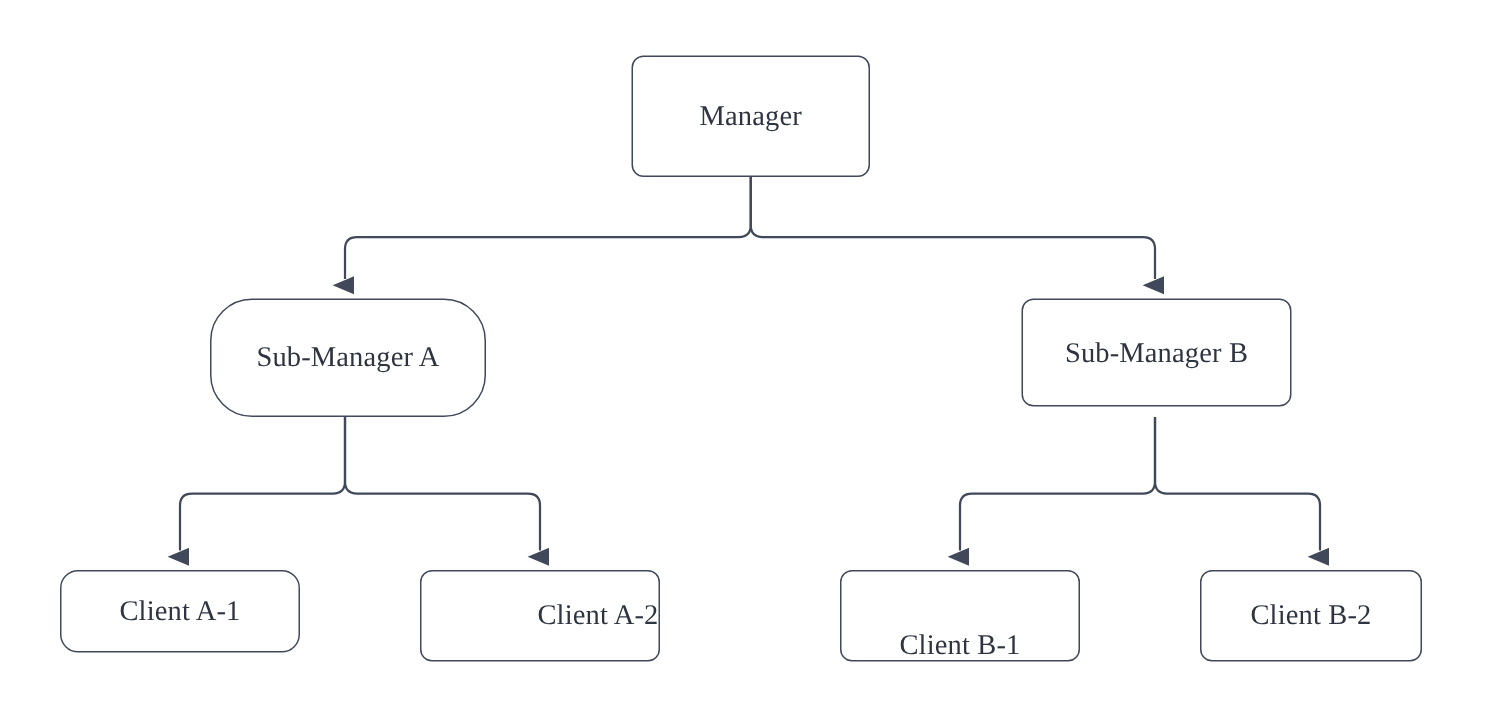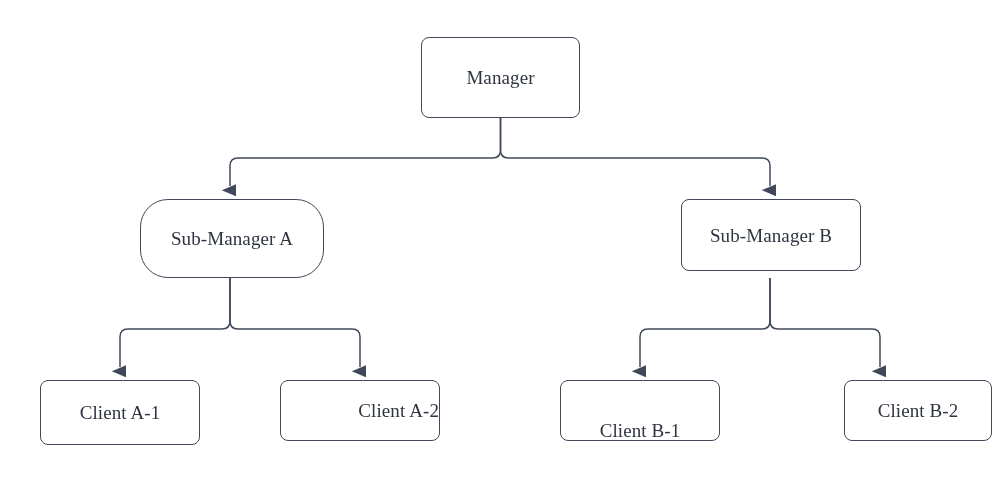--- a/index.html
+++ b/index.html
@@ -42,24 +42,24 @@
     white-space: nowrap;
   }
   .node-label {
     display: block;
     text-align: center;
     font-family: Liberation Serif, serif;
   }
   .node-root     { left: 421px; top: 37px;  width: 159px; height: 81px; }
   .node-sub-a    { left: 140px; top: 199px; width: 184px; height: 79px; border-radius: 28px; }
   .node-sub-b    { left: 681px; top: 199px; width: 180px; height: 72px; }
-  .node-leaf-a1  { left: 40px;  top: 380px; width: 160px; height: 65px; }
+  .node-leaf-a1  { left: 40px;  top: 380px; width: 160px; height: 55px; border-radius: 12px; }
   .node-leaf-a2  { left: 280px; top: 380px; width: 160px; height: 61px; justify-content: flex-end; }
   .node-leaf-b1  { left: 560px; top: 380px; width: 160px; height: 61px; align-items: flex-end; }
-  .node-leaf-b2  { left: 800px; top: 380px; width: 148px; height: 61px; margin-left: 44px; }
+  .node-leaf-b2  { left: 800px; top: 380px; width: 148px; height: 61px; }
 </style>
 </head>
 <body>
 
 <div id="diagram-root">
 
   <svg id="connector-layer" viewBox="0 0 1000 480" width="1000" height="480">
     <defs>
       <marker id="arrowhead" markerWidth="12" markerHeight="14" refX="1.2" refY="4" orient="auto" markerUnits="strokeWidth">
         <path d="M 0 0 L 8 0 L 4 9.5 Z" fill="#40485a"></path>

